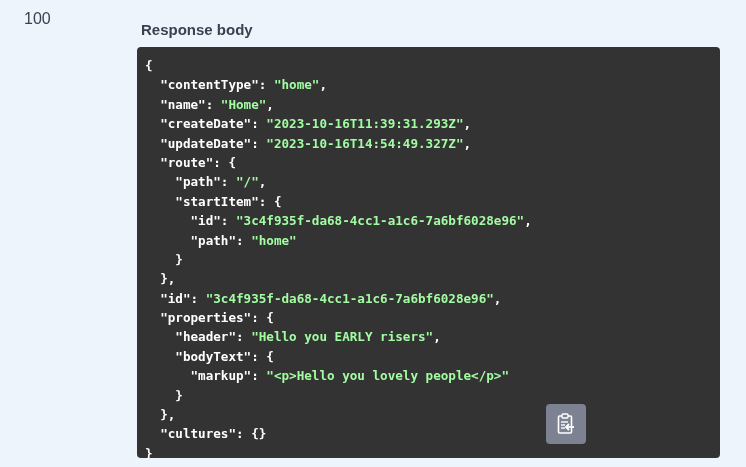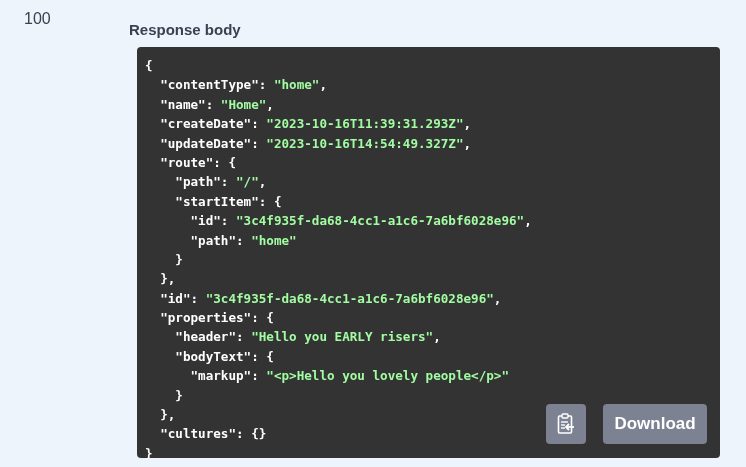--- a/index.html
+++ b/index.html
@@ -7,21 +7,21 @@
       width: 746px; height: 467px; overflow: hidden;
       background: #eef4fb;
       font-family: "Liberation Sans", sans-serif;
       position: relative;
     }
     .status-code {
       position: absolute; left: 24px; top: 10px;
       font-size: 16px; color: #3b4151;
     }
     .section-label {
-      position: absolute; left: 129px; top: 21px;
+      position: absolute; left: 141px; top: 21px;
       font-size: 15px; font-weight: bold; color: #3b4151;
     }
     .code-panel {
       position: absolute; left: 137px; top: 47px;
       width: 583px; height: 411px;
       background: #333333; border-radius: 4px;
       box-sizing: border-box;
     }
     .code {
       margin: 0; padding: 9px 0 0 8px;
@@ -63,14 +63,13 @@
     <svg width="18" height="22" viewBox="0 0 18 22">
       <rect x="1.5" y="3" width="13" height="17" rx="1" fill="none" stroke="#ffffff" stroke-width="1.6"></rect>
       <rect x="5" y="1" width="6" height="4" rx="1" fill="#7d8293" stroke="#ffffff" stroke-width="1.4"></rect>
       <line x1="4" y1="9" x2="11" y2="9" stroke="#ffffff" stroke-width="1.4"></line>
       <line x1="4" y1="12" x2="8" y2="12" stroke="#ffffff" stroke-width="1.4"></line>
       <line x1="4" y1="15" x2="8" y2="15" stroke="#ffffff" stroke-width="1.4"></line>
       <line x1="9" y1="14" x2="17" y2="14" stroke="#ffffff" stroke-width="1.8"></line>
       <polyline points="12,11 9,14 12,17" fill="none" stroke="#ffffff" stroke-width="1.8"></polyline>
     </svg>
   </button>
-  <button class="download-button">Download</button>
 </div>
 
 </body></html>

